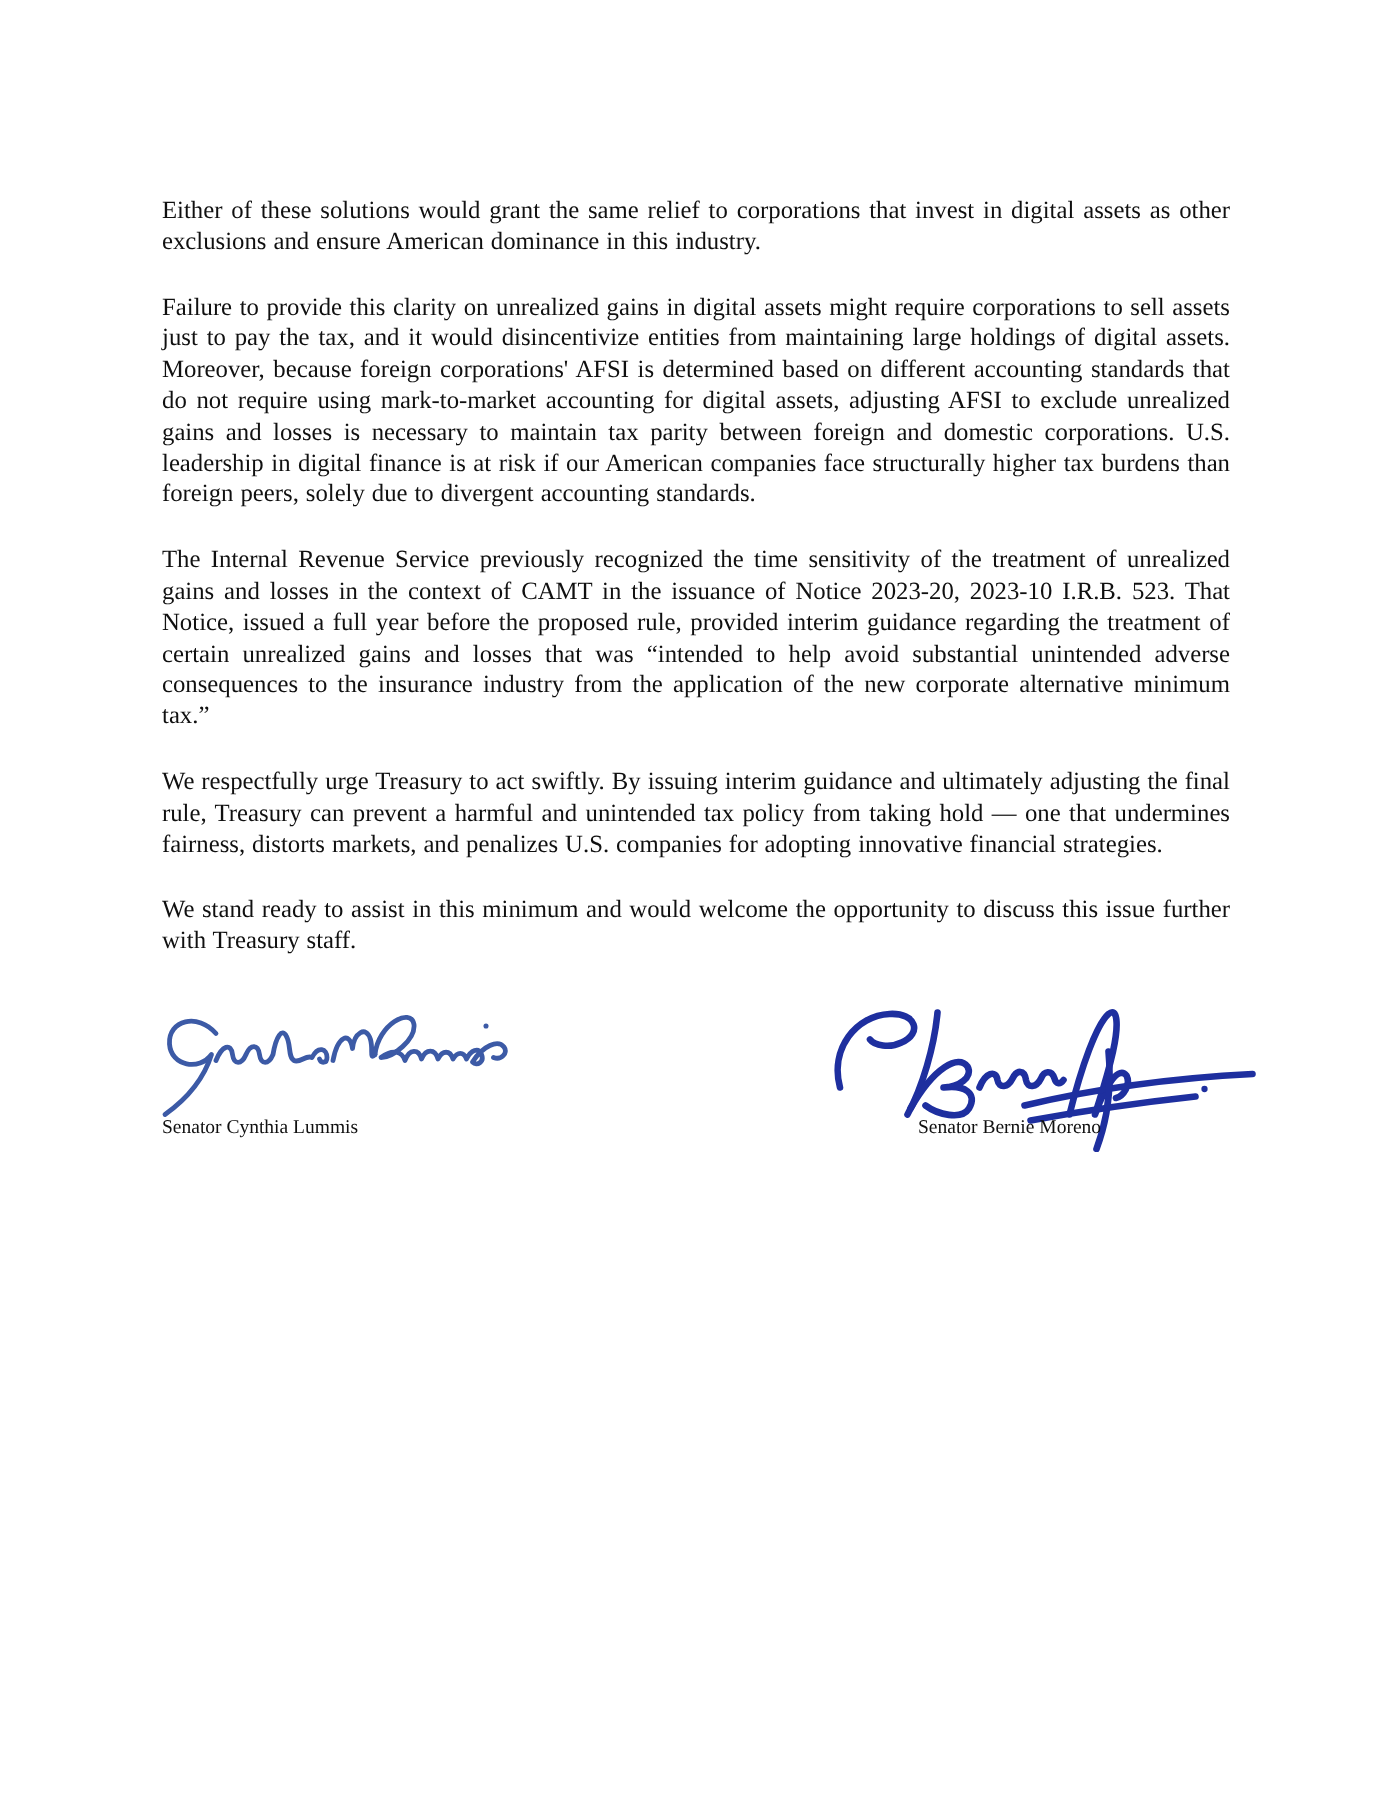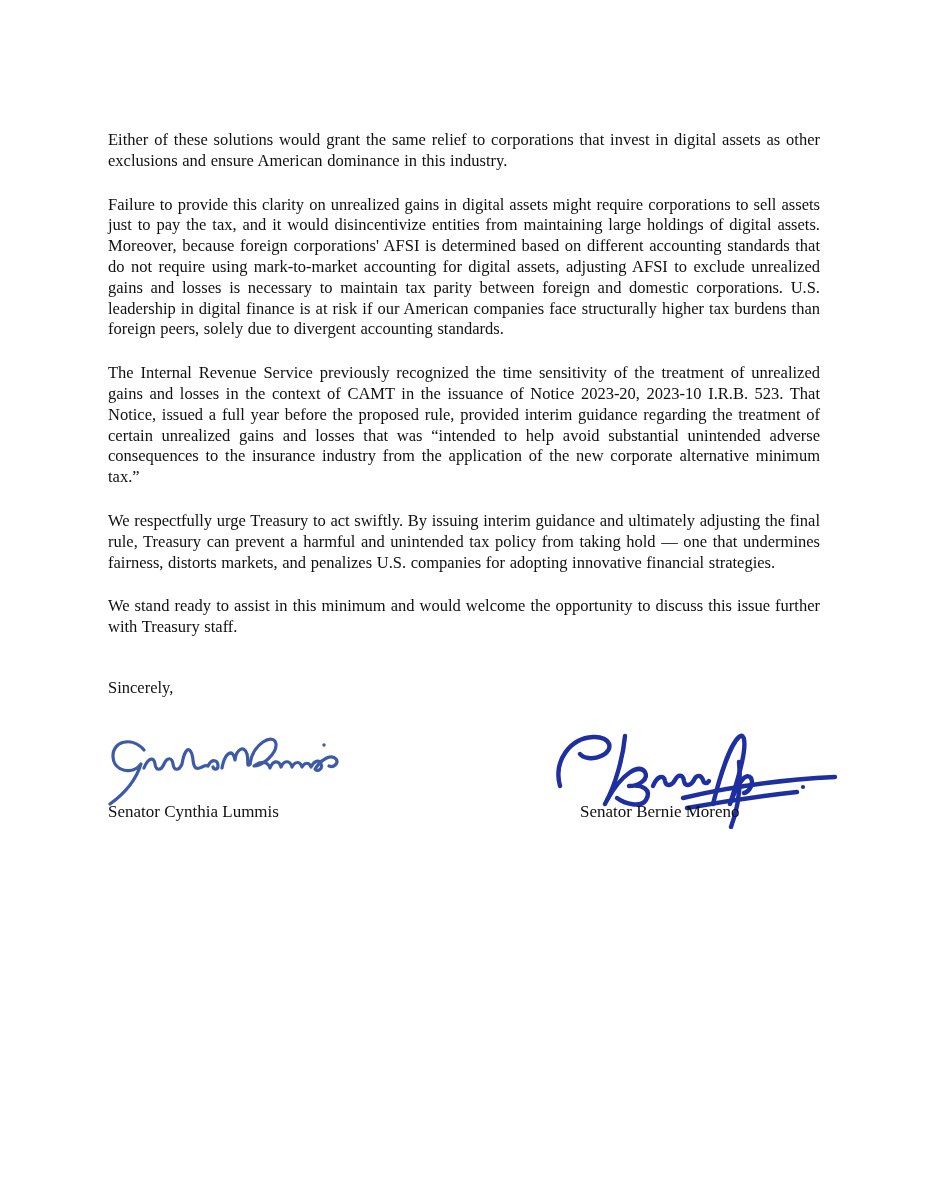--- a/index.html
+++ b/index.html
@@ -58,40 +58,39 @@
   }
   .sig-moreno {
     left: 447px;
     top: -4px;
     width: 285px;
     height: 105px;
   }
   .sig-name {
     position: absolute;
     top: 74px;
-    font-size: 17px;
+    font-size: 13px;
     line-height: 20.8px;
     white-space: nowrap;
     color: #101010;
   }
   .sig-name-left { left: 0; }
-  .sig-name-right { left: 472px; }
+  .sig-name-right { left: 504px; }
 </style>
 </head>
 <body>
 
 <div class="page">
 
   <p class="para">Either of these solutions would grant the same relief to corporations that invest in digital assets as other exclusions and ensure American dominance in this industry.</p>
   <p class="para">Failure to provide this clarity on unrealized gains in digital assets might require corporations to sell assets just to pay the tax, and it would disincentivize entities from maintaining large holdings of digital assets. Moreover, because foreign corporations' AFSI is determined based on different accounting standards that do not require using mark-to-market accounting for digital assets, adjusting AFSI to exclude unrealized gains and losses is necessary to maintain tax parity between foreign and domestic corporations. U.S. leadership in digital finance is at risk if our American companies face structurally higher tax burdens than foreign peers, solely due to divergent accounting standards.</p>
   <p class="para">The Internal Revenue Service previously recognized the time sensitivity of the treatment of unrealized gains and losses in the context of CAMT in the issuance of Notice 2023-20, 2023-10 I.R.B. 523. That Notice, issued a full year before the proposed rule, provided interim guidance regarding the treatment of certain unrealized gains and losses that was “intended to help avoid substantial unintended adverse consequences to the insurance industry from the application of the new corporate alternative minimum tax.”</p>
   <p class="para">We respectfully urge Treasury to act swiftly. By issuing interim guidance and ultimately adjusting the final rule, Treasury can prevent a harmful and unintended tax policy from taking hold — one that undermines fairness, distorts markets, and penalizes U.S. companies for adopting innovative financial strategies.</p>
   <p class="para">We stand ready to assist in this minimum and would welcome the opportunity to discuss this issue further with Treasury staff.</p>
 
-  <p class="closing">Sincerely,</p>
 
   <div class="sig-row">
 
     <svg class="sig sig-lummis" viewBox="0 0 245 80" xmlns="http://www.w3.org/2000/svg">
       <g fill="none" stroke="#3c5aa6" stroke-width="3.2" stroke-linecap="round" stroke-linejoin="round">
         <path d="M 44,22 C 32,8 12,13 13,29 C 14,44 33,47 41,36 C 36,52 24,66 10,76"></path>
         <path d="M 44,40 C 48,30 54,28 55,36 C 56,43 61,43 64,36 C 67,29 72,29 73,36 C 74,43 79,43 82,36 C 84,24 88,18 91,24 C 94,29 92,38 96,40 C 100,42 104,36 108,38 C 112,30 118,32 118,38 C 118,42 114,42 113,39"></path>
         <path d="M 122,40 C 125,24 133,20 135,32 C 136,22 144,16 147,26 C 149,33 146,40 150,36"></path>
         <path d="M 150,36 C 152,16 174,4 176,16 C 177,26 162,38 154,38 C 162,32 168,34 170,40 C 173,32 179,32 181,39 C 184,32 190,32 192,39 C 195,33 200,33 202,39 C 205,34 209,34 211,39 C 214,33 219,31 221,36 C 223,41 218,44 215,41 C 222,30 232,26 236,31 C 239,35 234,40 229,38"></path>
         <circle cx="224" cy="17" r="1.7" fill="#3c5aa6" stroke="none"></circle>

